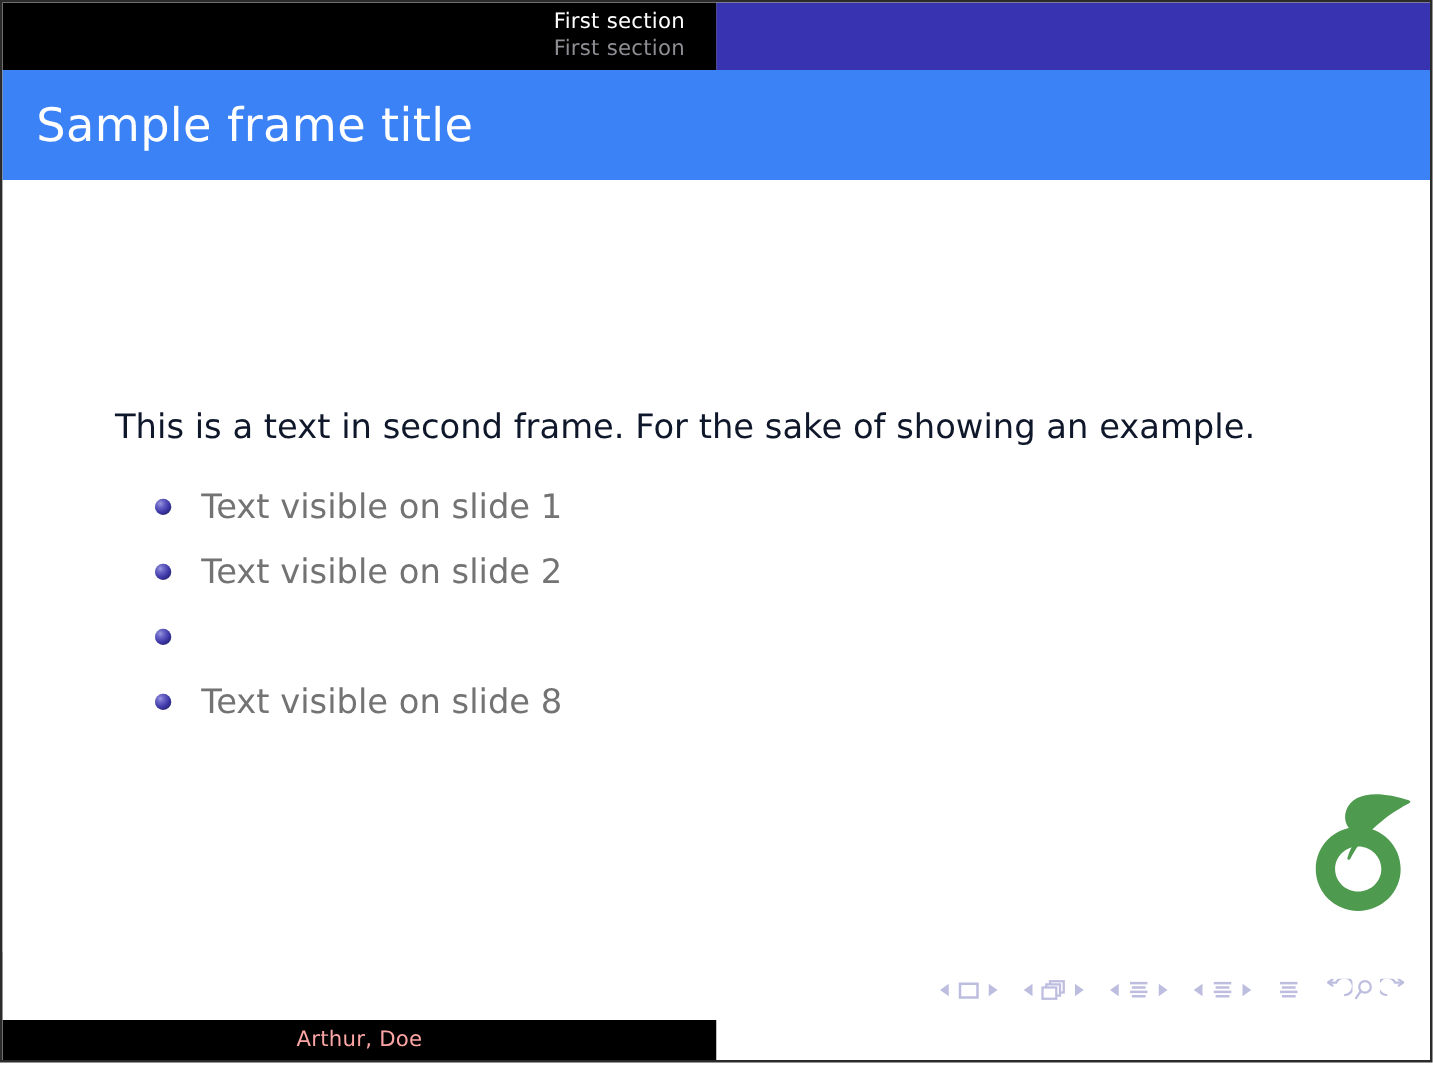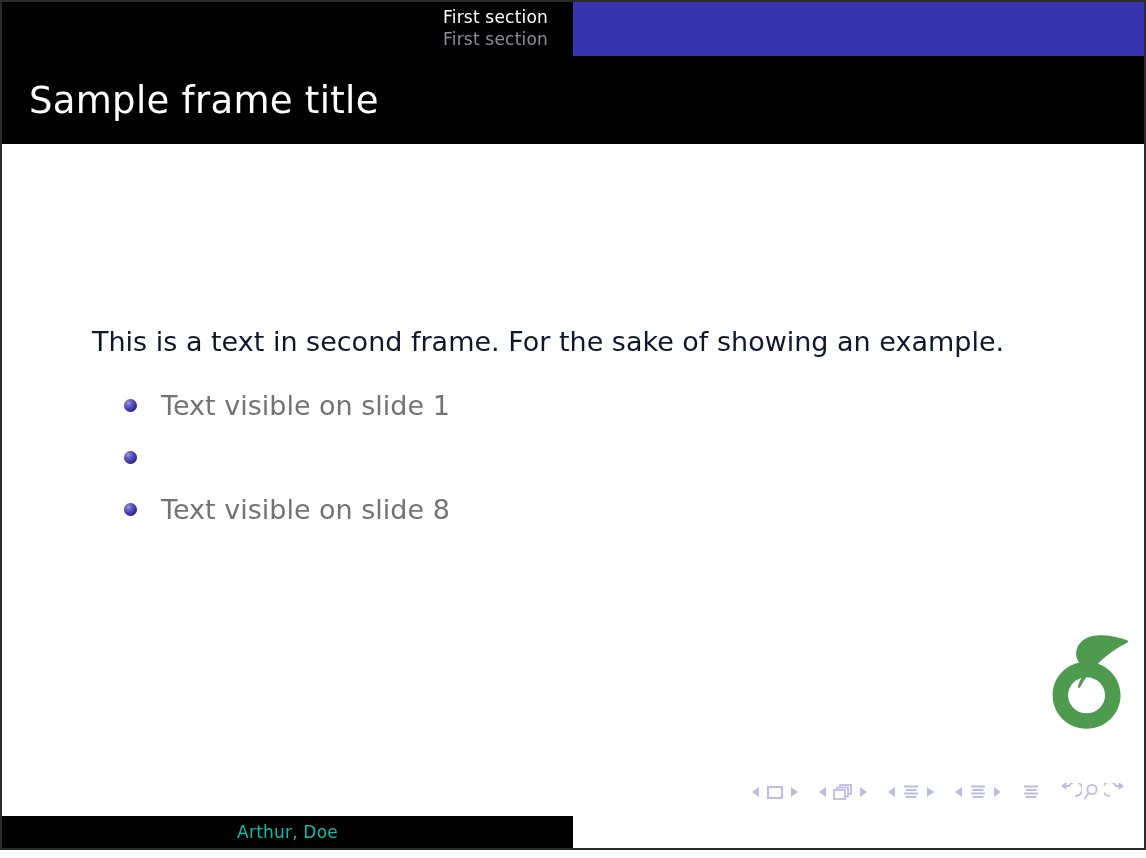--- a/index.html
+++ b/index.html
@@ -61,21 +61,21 @@
     color: #8e8e95;
   }
 
   
   .frametitle-bar {
     position: absolute;
     left: 0;
     top: 54px;
     width: 1142px;
     height: 88px;
-    background: #000000;
+    background: #3b82f6;
   }
   .frametitle {
     position: absolute;
     left: 27px;
     top: 50%;
     transform: translateY(-50%);
     color: #ffffff;
     font-family: "DejaVu Sans", sans-serif;
     font-size: 37px;
     font-weight: normal;
@@ -173,21 +173,21 @@
     width: 1142px;
     height: 32px;
     display: flex;
   }
   .foot-left, .foot-right {
     width: 571px;
     height: 32px;
     display: flex;
     align-items: center;
     justify-content: center;
-    color: #14b8a6;
+    color: #fca5a5;
     font-family: "DejaVu Sans", sans-serif;
     font-size: 17px;
     letter-spacing: 0.2px;
     white-space: nowrap;
   }
   .foot-left { background: #000000; }
   .foot-right { background: #3833B0; }
 </style>
 </head>
 <body>
@@ -207,20 +207,24 @@
   </div>
 
   <div class="body-area">
 
     <div class="intro-text">This is a text in second frame.  For the sake of showing an example.</div>
 
     <ul class="itemize">
       <li class="item">
         <span class="ball"></span>
         <span class="item-label">Text visible on slide 1</span>
+      </li>
+      <li class="item">
+        <span class="ball"></span>
+        <span class="item-label">Text visible on slide 2</span>
       </li>
       <li class="item">
         <span class="ball"></span>
       </li>
       <li class="item">
         <span class="ball"></span>
         <span class="item-label">Text visible on slide 8</span>
       </li>
     </ul>
 

